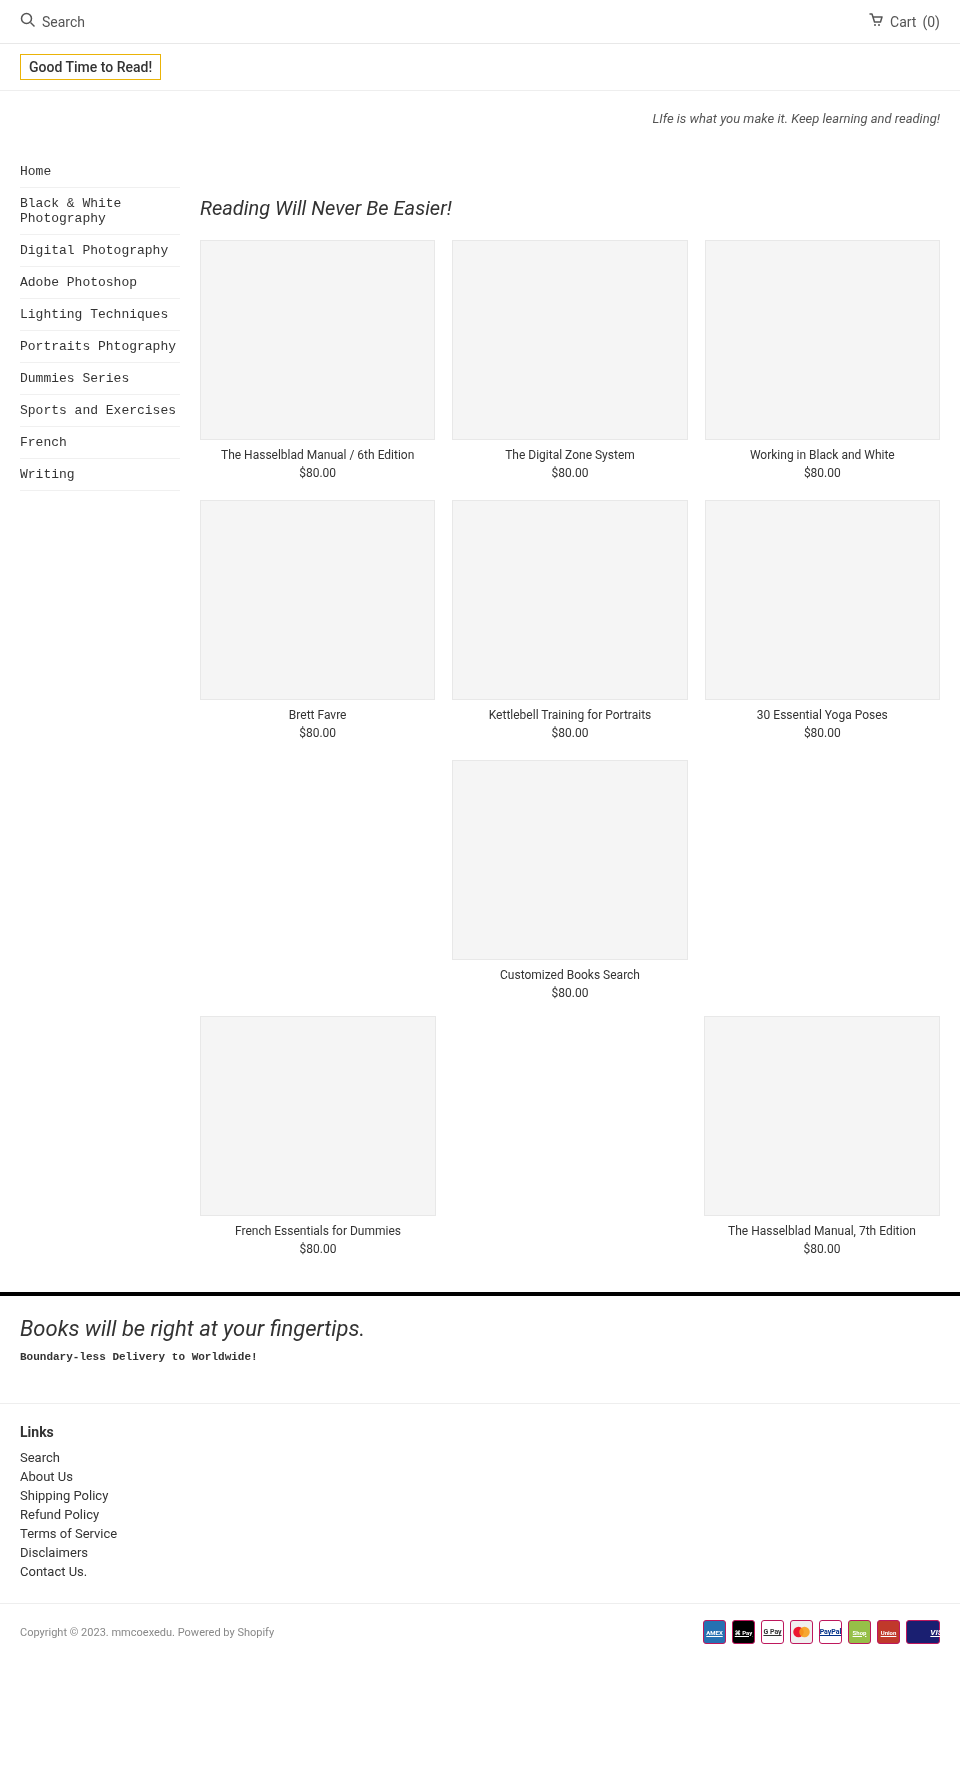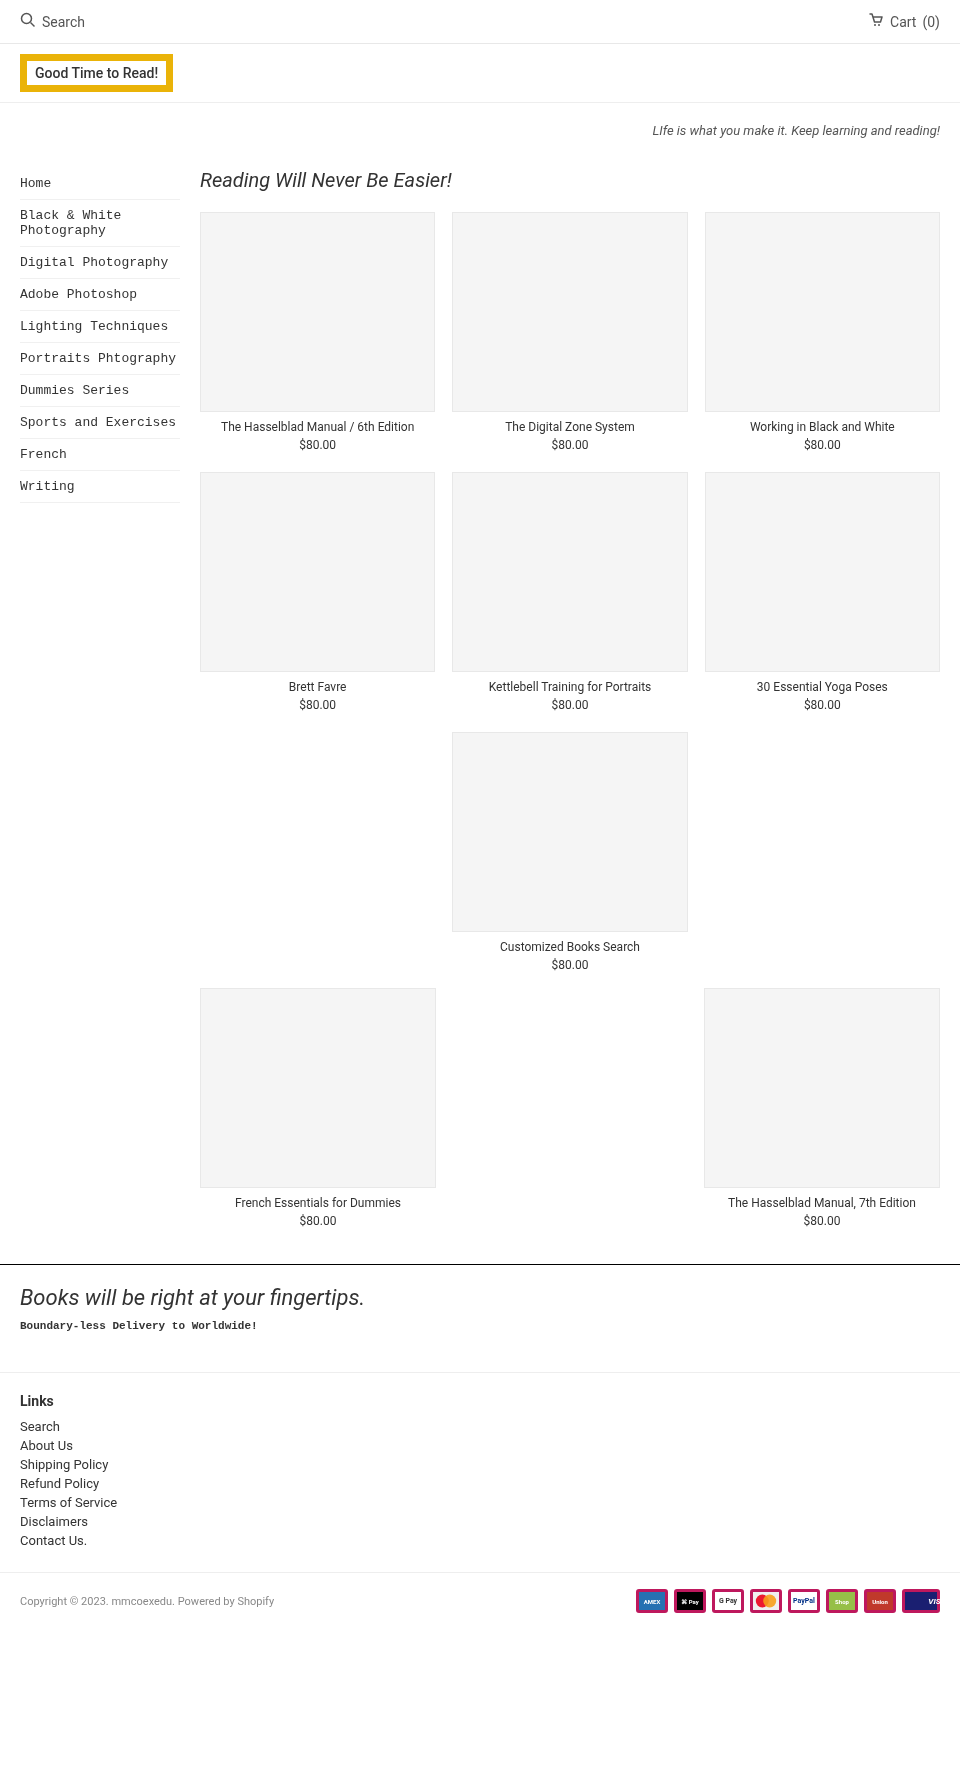--- a/index.html
+++ b/index.html
@@ -30,21 +30,21 @@
 
     
     .site-title-bar {
       padding: 10px 20px;
       border-bottom: 1px solid #eee;
     }
     .site-title {
       font-size: 14px;
       font-weight: 500;
       color: #333;
-      border: 7px solid #eab308;
+      border: 1px solid #eab308;
       padding: 4px 8px;
       display: inline-block;
     }
 
     
     .tagline-bar {
       text-align: right;
       padding: 20px 20px 10px;
       font-style: italic;
       font-size: 13px;
@@ -70,20 +70,21 @@
       font-size: 13px;
       cursor: pointer;
       border-bottom: 1px solid #f0f0f0;
       font-family: 'Courier New', monospace;
       text-decoration: none;
     }
 
     
     .content {
       flex: 1;
+      margin-top: 40px;
     }
     .content-heading {
       font-size: 20px;
       font-weight: 400;
       margin-bottom: 20px;
       font-style: italic;
     }
 
     
     .product-grid {
@@ -110,21 +111,21 @@
     }
     .product-price {
       font-size: 12px;
       text-align: center;
       color: #333;
     }
 
     
     .bottom-section {
       padding: 20px;
-      border-top: 1px solid #000000;
+      border-top: 4px solid #000000;
     }
     .bottom-heading {
       font-size: 22px;
       font-weight: 400;
       margin-bottom: 10px;
       font-style: italic;
     }
     .bottom-subtext {
       font-size: 11px;
       font-weight: bold;
@@ -160,31 +161,32 @@
       border-top: 1px solid #eee;
       font-size: 11px;
       color: #888;
     }
     .payment-icons {
       display: flex;
       gap: 6px;
       align-items: center;
     }
     .payment-icon {
-      width: 32px;
+      width: 23px;
       height: 24px;
-      border: 3px solid #be185d;
+      border: 1px solid #be185d;
       border-radius: 3px;
       display: flex;
       align-items: center;
       justify-content: center;
       font-size: 7px;
       font-weight: bold;
       color: #555;
       background: #fff;
+      text-decoration: underline;
     }
     .payment-icon.amex { background: #2671b2; color: white; font-size: 6px; }
     .payment-icon.applepay { background: #000; color: white; font-size: 6px; }
     .payment-icon.googlepay { color: #333; }
     .payment-icon.paypal { color: #003087; font-size: 7px; }
     .payment-icon.shopify { background: #96bf48; color: white; font-size: 6px; }
     .payment-icon.unionpay { background: #c0392b; color: white; font-size: 6px; }
     .payment-icon.visa { background: #1a1f71; color: white; font-size: 8px; font-style: italic; padding-left: 32px; }
 
     

